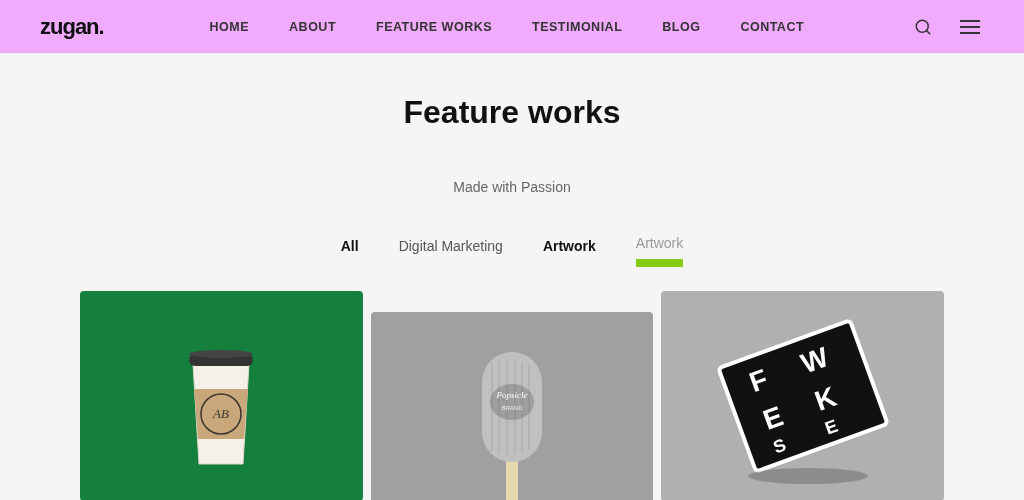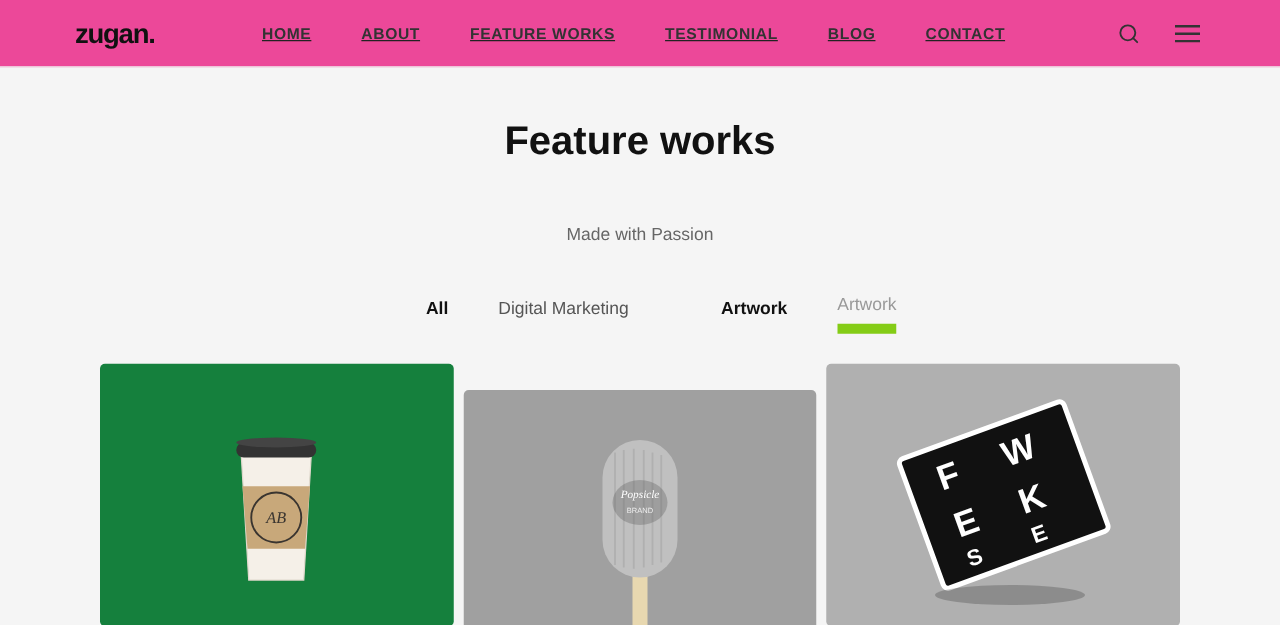--- a/index.html
+++ b/index.html
@@ -1,39 +1,38 @@
 <!DOCTYPE html>
 <html><head>
   <meta charset="utf-8">
   <style>
     * { margin: 0; padding: 0; box-sizing: border-box; }
     body { font-family: 'Helvetica Neue', Helvetica, Arial, sans-serif; background: #f5f5f5; color: #222; width: 1024px; height: 500px; overflow: hidden; }
 
     
     .header {
-      background: #ec4899;
+      background: #f0abfc;
       display: flex;
       align-items: center;
       justify-content: space-between;
-      padding: 0 60px;
+      padding: 0 40px;
       height: 54px;
       border-bottom: 1px solid #eee;
     }
     .logo {
       font-size: 22px;
       font-weight: 900;
       color: #111;
       letter-spacing: -1px;
     }
 
     .nav {
       display: flex;
       gap: 40px;
       align-items: flex-end;
-      text-decoration: underline;
     }
     .nav a {
       text-decoration: none;
       color: #333;
       font-size: 12.5px;
       font-weight: 600;
       letter-spacing: 0.5px;
       text-transform: uppercase;
     }
 
@@ -93,21 +92,20 @@
       border-right: none;
       transition: all 0.2s;
     }
     .filter-tab.active {
       color: #999;
       border-bottom: 8px solid #84cc16;
     }
     .filter-tab.bold {
       font-weight: 600;
       color: #111;
-      margin-left: 34px;
     }
 
     
     .portfolio-grid {
       display: flex;
       gap: 8px;
       padding: 24px 80px;
       background: #f5f5f5;
     }
 

